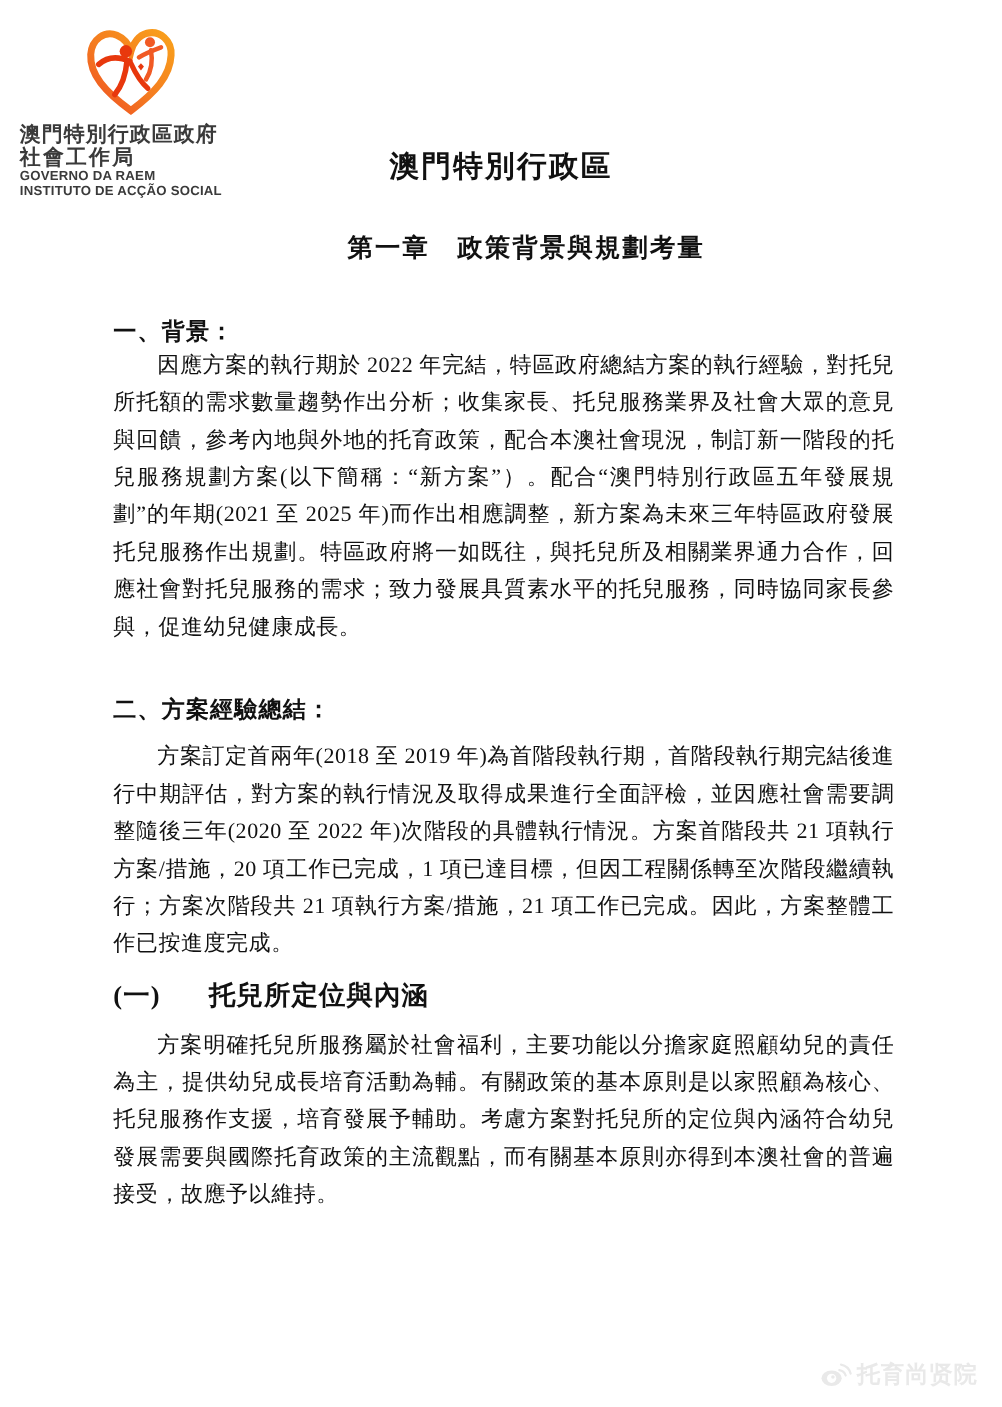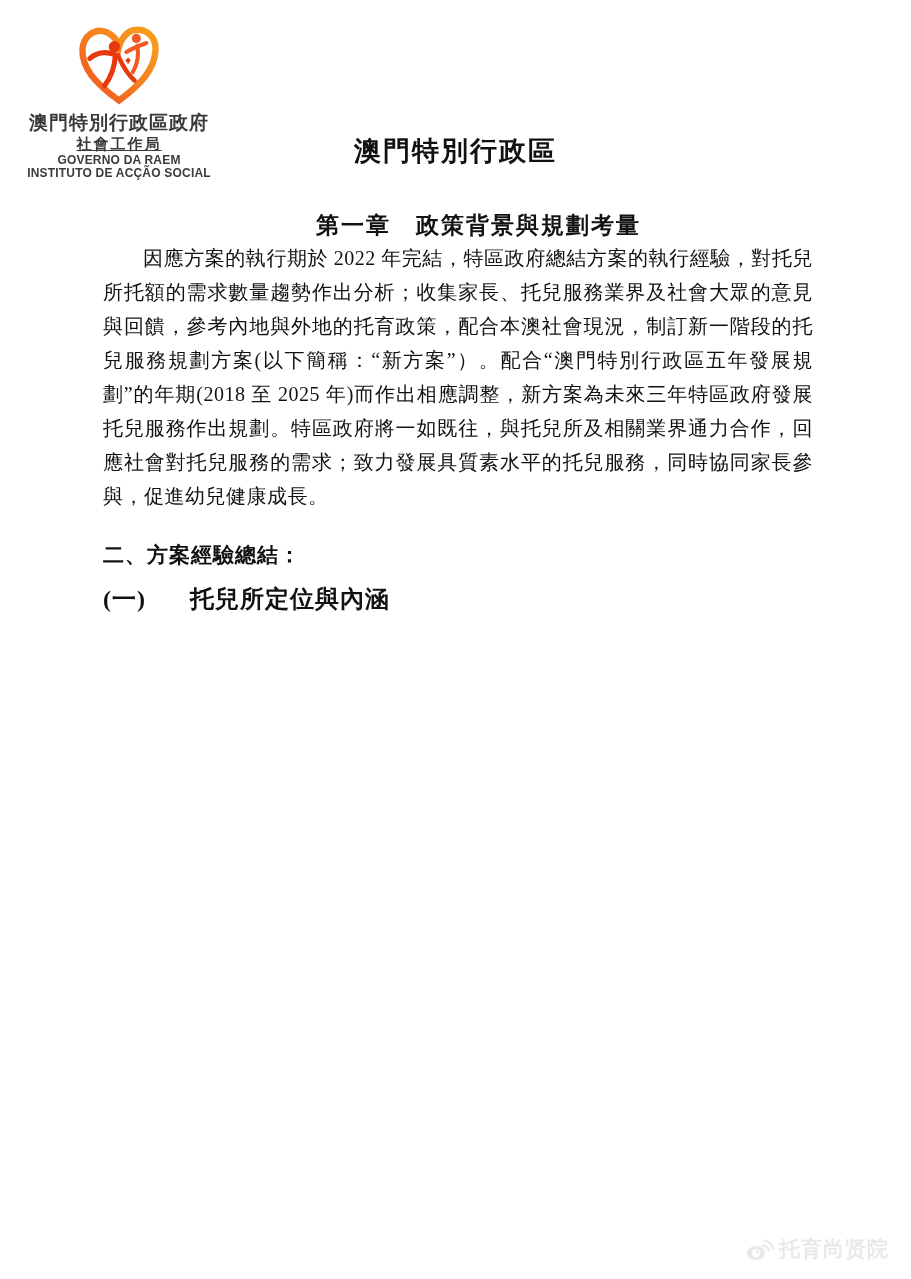--- a/index.html
+++ b/index.html
@@ -9,27 +9,26 @@
     font-family:"Liberation Serif","DejaVu Serif",serif;
     color:#111;
     position:relative;
     overflow:hidden;
   }
   .page{position:relative;width:911px;height:1279px;}
 
   
   .agency{
     position:absolute;left:18px;top:22px;width:202px;
-    text-align:center;
     font-family:"Liberation Sans","DejaVu Sans",sans-serif;
     color:#3a3a3a;
   }
   .agency .logo{display:block;margin:0 auto 6px auto;}
   .agency .zh1{font-size:19px;font-weight:700;letter-spacing:1px;line-height:21px;}
-  .agency .zh2{font-size:15px;font-weight:700;letter-spacing:2px;line-height:21px;text-decoration:underline;}
+  .agency .zh2{font-size:19px;font-weight:700;letter-spacing:2px;line-height:21px;}
   .agency .pt{font-size:12px;font-weight:700;line-height:13px;letter-spacing:.2px;}
 
   
   .doc-title{
     padding-top:130px;
     text-align:center;
     font-weight:700;
     font-size:27px;
     line-height:42px;
     letter-spacing:2px;
@@ -42,21 +41,21 @@
     letter-spacing:2px;
     padding-left:46px;
   }
 
   
   .content{margin:0 98px 0 103px;}
   .sec-heading{
     font-size:21px;font-weight:700;letter-spacing:1px;margin:0;
   }
   .h-one{margin-top:46px;}
-  .h-two{margin-top:28px;}
+  .h-two{margin-top:44px;}
   .sub-heading{
     font-size:24px;font-weight:700;margin:14px 0 0 0;letter-spacing:1px;
   }
   .sub-heading .num{display:inline-block;margin-right:44px;}
   .content p{
     margin:12px 0 0 0;
     font-size:20px;
     line-height:34px;
     text-align:justify;
     text-indent:2em;
@@ -105,27 +104,30 @@
   </div>
 
   <div class="doc-title">
     <div>澳門特別行政區</div>
   </div>
 
   <h2 class="chapter">第一章　政策背景與規劃考量</h2>
 
   <div class="content">
 
-    <p class="cont">因應方案的執行期於 2022 年完結，特區政府總結方案的執行經驗，對托兒所托額的需求數量趨勢作出分析；收集家長、托兒服務業界及社會大眾的意見與回饋，參考內地與外地的托育政策，配合本澳社會現況，制訂新一階段的托兒服務規劃方案(以下簡稱：“新方案”）。配合“澳門特別行政區五年發展規劃”的年期(2018 至 2025 年)而作出相應調整，新方案為未來三年特區政府發展托兒服務作出規劃。特區政府將一如既往，與托兒所及相關業界通力合作，回應社會對托兒服務的需求；致力發展具質素水平的托兒服務，同時協同家長參與，促進幼兒健康成長。</p>
+    <h3 class="sec-heading h-one">一、背景：</h3>
+    <p class="cont">因應方案的執行期於 2022 年完結，特區政府總結方案的執行經驗，對托兒所托額的需求數量趨勢作出分析；收集家長、托兒服務業界及社會大眾的意見與回饋，參考內地與外地的托育政策，配合本澳社會現況，制訂新一階段的托兒服務規劃方案(以下簡稱：“新方案”）。配合“澳門特別行政區五年發展規劃”的年期(2021 至 2025 年)而作出相應調整，新方案為未來三年特區政府發展托兒服務作出規劃。特區政府將一如既往，與托兒所及相關業界通力合作，回應社會對托兒服務的需求；致力發展具質素水平的托兒服務，同時協同家長參與，促進幼兒健康成長。</p>
 
     <h3 class="sec-heading h-two">二、方案經驗總結：</h3>
+    <p>方案訂定首兩年(2018 至 2019 年)為首階段執行期，首階段執行期完結後進行中期評估，對方案的執行情況及取得成果進行全面評檢，並因應社會需要調整隨後三年(2020 至 2022 年)次階段的具體執行情況。方案首階段共 21 項執行方案/措施，20 項工作已完成，1 項已達目標，但因工程關係轉至次階段繼續執行；方案次階段共 21 項執行方案/措施，21 項工作已完成。因此，方案整體工作已按進度完成。</p>
 
     <h4 class="sub-heading">
       <span class="num">(一)</span><span>托兒所定位與內涵</span>
     </h4>
+    <p>方案明確托兒所服務屬於社會福利，主要功能以分擔家庭照顧幼兒的責任為主，提供幼兒成長培育活動為輔。有關政策的基本原則是以家照顧為核心、托兒服務作支援，培育發展予輔助。考慮方案對托兒所的定位與內涵符合幼兒發展需要與國際托育政策的主流觀點，而有關基本原則亦得到本澳社會的普遍接受，故應予以維持。</p>
 
   </div>
 
   <div class="watermark">
     <svg width="30" height="26" viewBox="0 0 30 26" aria-hidden="true">
       <ellipse cx="11" cy="17" rx="9.2" ry="7" fill="#e9e9e9"></ellipse>
       <circle cx="11" cy="17" r="4.2" fill="#ffffff"></circle>
       <circle cx="12.2" cy="15.8" r="1.6" fill="#e9e9e9"></circle>
       <path d="M18 9.5 q4.5 0.5 5.8 5" fill="none" stroke="#e9e9e9" stroke-width="2" stroke-linecap="round"></path>
       <path d="M19.5 4.5 q7 1.2 8.8 8.2" fill="none" stroke="#e9e9e9" stroke-width="2" stroke-linecap="round"></path>

